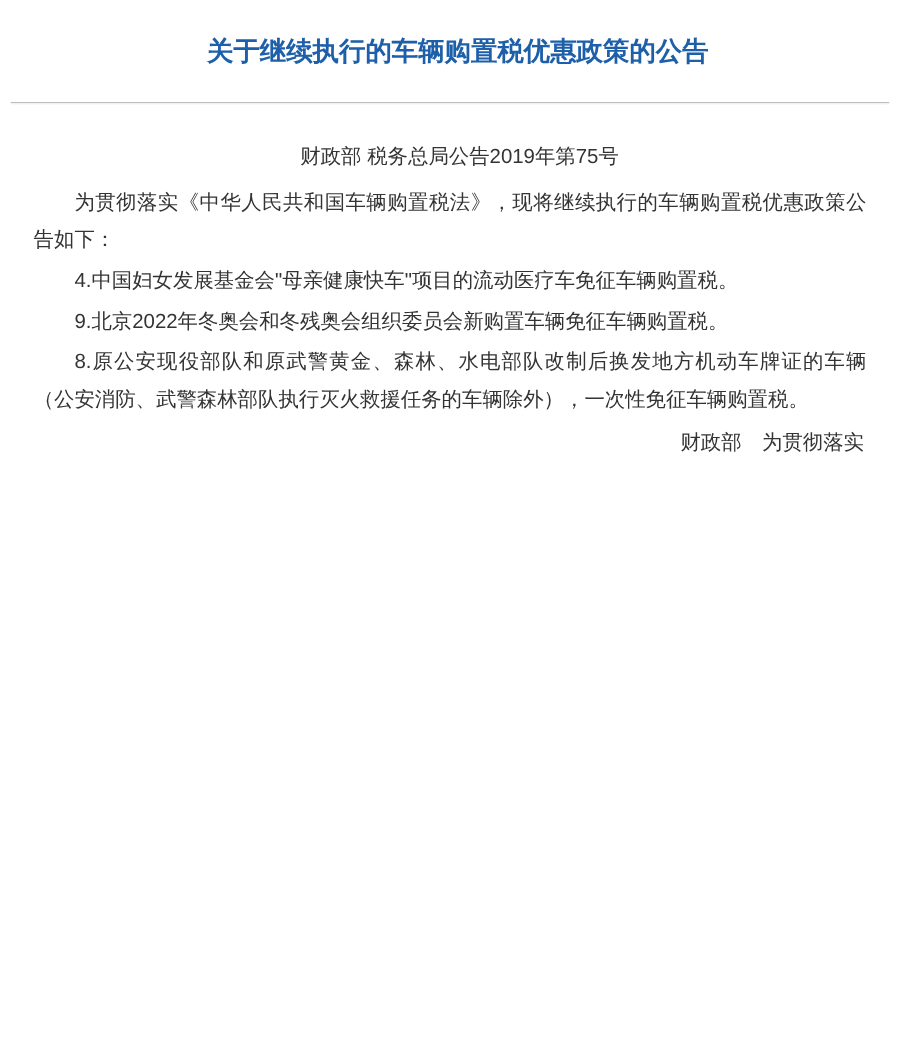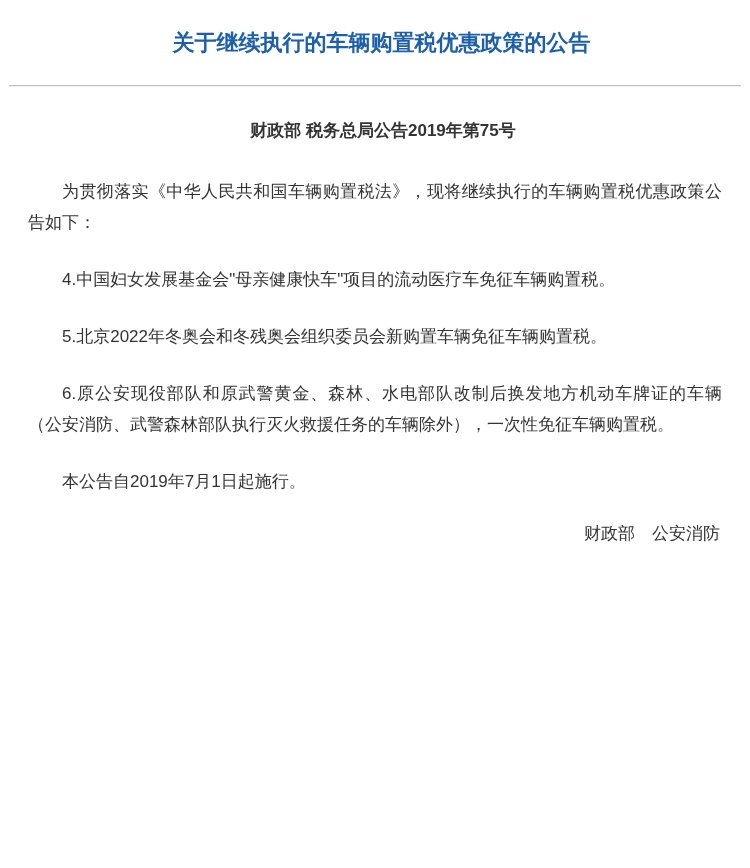--- a/index.html
+++ b/index.html
@@ -29,32 +29,32 @@
     height: 0;
     border-top: 1px solid #bdbdbd;
     border-bottom: 1px solid #f1f1f1;
     margin: 27px 9px 0 9px;
   }
   .doc-number {
     margin-top: 33px;
     text-align: center;
     font-size: 17px;
     line-height: 22px;
-    font-weight: bold;
+    font-weight: normal;
     color: #333333;
     padding-left: 16px;
   }
   .content {
     padding: 8px 28px 0 28px;
     font-size: 17px;
     line-height: 31px;
     text-align: justify;
   }
   .content p {
-    margin: 26px 0;
+    margin: 3px 0;
     text-indent: 2em;
     word-break: break-all;
   }
   .sign-block {
     padding: 0 30px 24px 30px;
     text-align: right;
     font-size: 17px;
     line-height: 22px;
   }
   .signature {
@@ -68,23 +68,22 @@
 
   <h1 class="doc-title">关于继续执行的车辆购置税优惠政策的公告</h1>
 
   <hr class="divider">
 
   <div class="doc-number">财政部 税务总局公告2019年第75号</div>
 
   <div class="content">
     <p>为贯彻落实《中华人民共和国车辆购置税法》，现将继续执行的车辆购置税优惠政策公告如下：</p>
     <p>4.中国妇女发展基金会"母亲健康快车"项目的流动医疗车免征车辆购置税。</p>
-    <p>5.北京2022年冬奥会和冬残奥会组织委员会新购置车辆免征车辆购置税。</p>
-    <p>6.原公安现役部队和原武警黄金、森林、水电部队改制后换发地方机动车牌证的车辆（公安消防、武警森林部队执行灭火救援任务的车辆除外），一次性免征车辆购置税。</p>
-    <p>本公告自2019年7月1日起施行。</p>
+    <p>9.北京2022年冬奥会和冬残奥会组织委员会新购置车辆免征车辆购置税。</p>
+    <p>8.原公安现役部队和原武警黄金、森林、水电部队改制后换发地方机动车牌证的车辆（公安消防、武警森林部队执行灭火救援任务的车辆除外），一次性免征车辆购置税。</p>
   </div>
 
   <div class="sign-block">
-    <div class="signature">财政部　公安消防</div>
+    <div class="signature">财政部　为贯彻落实</div>
 
   </div>
 
 </div>
 
 </body></html>

